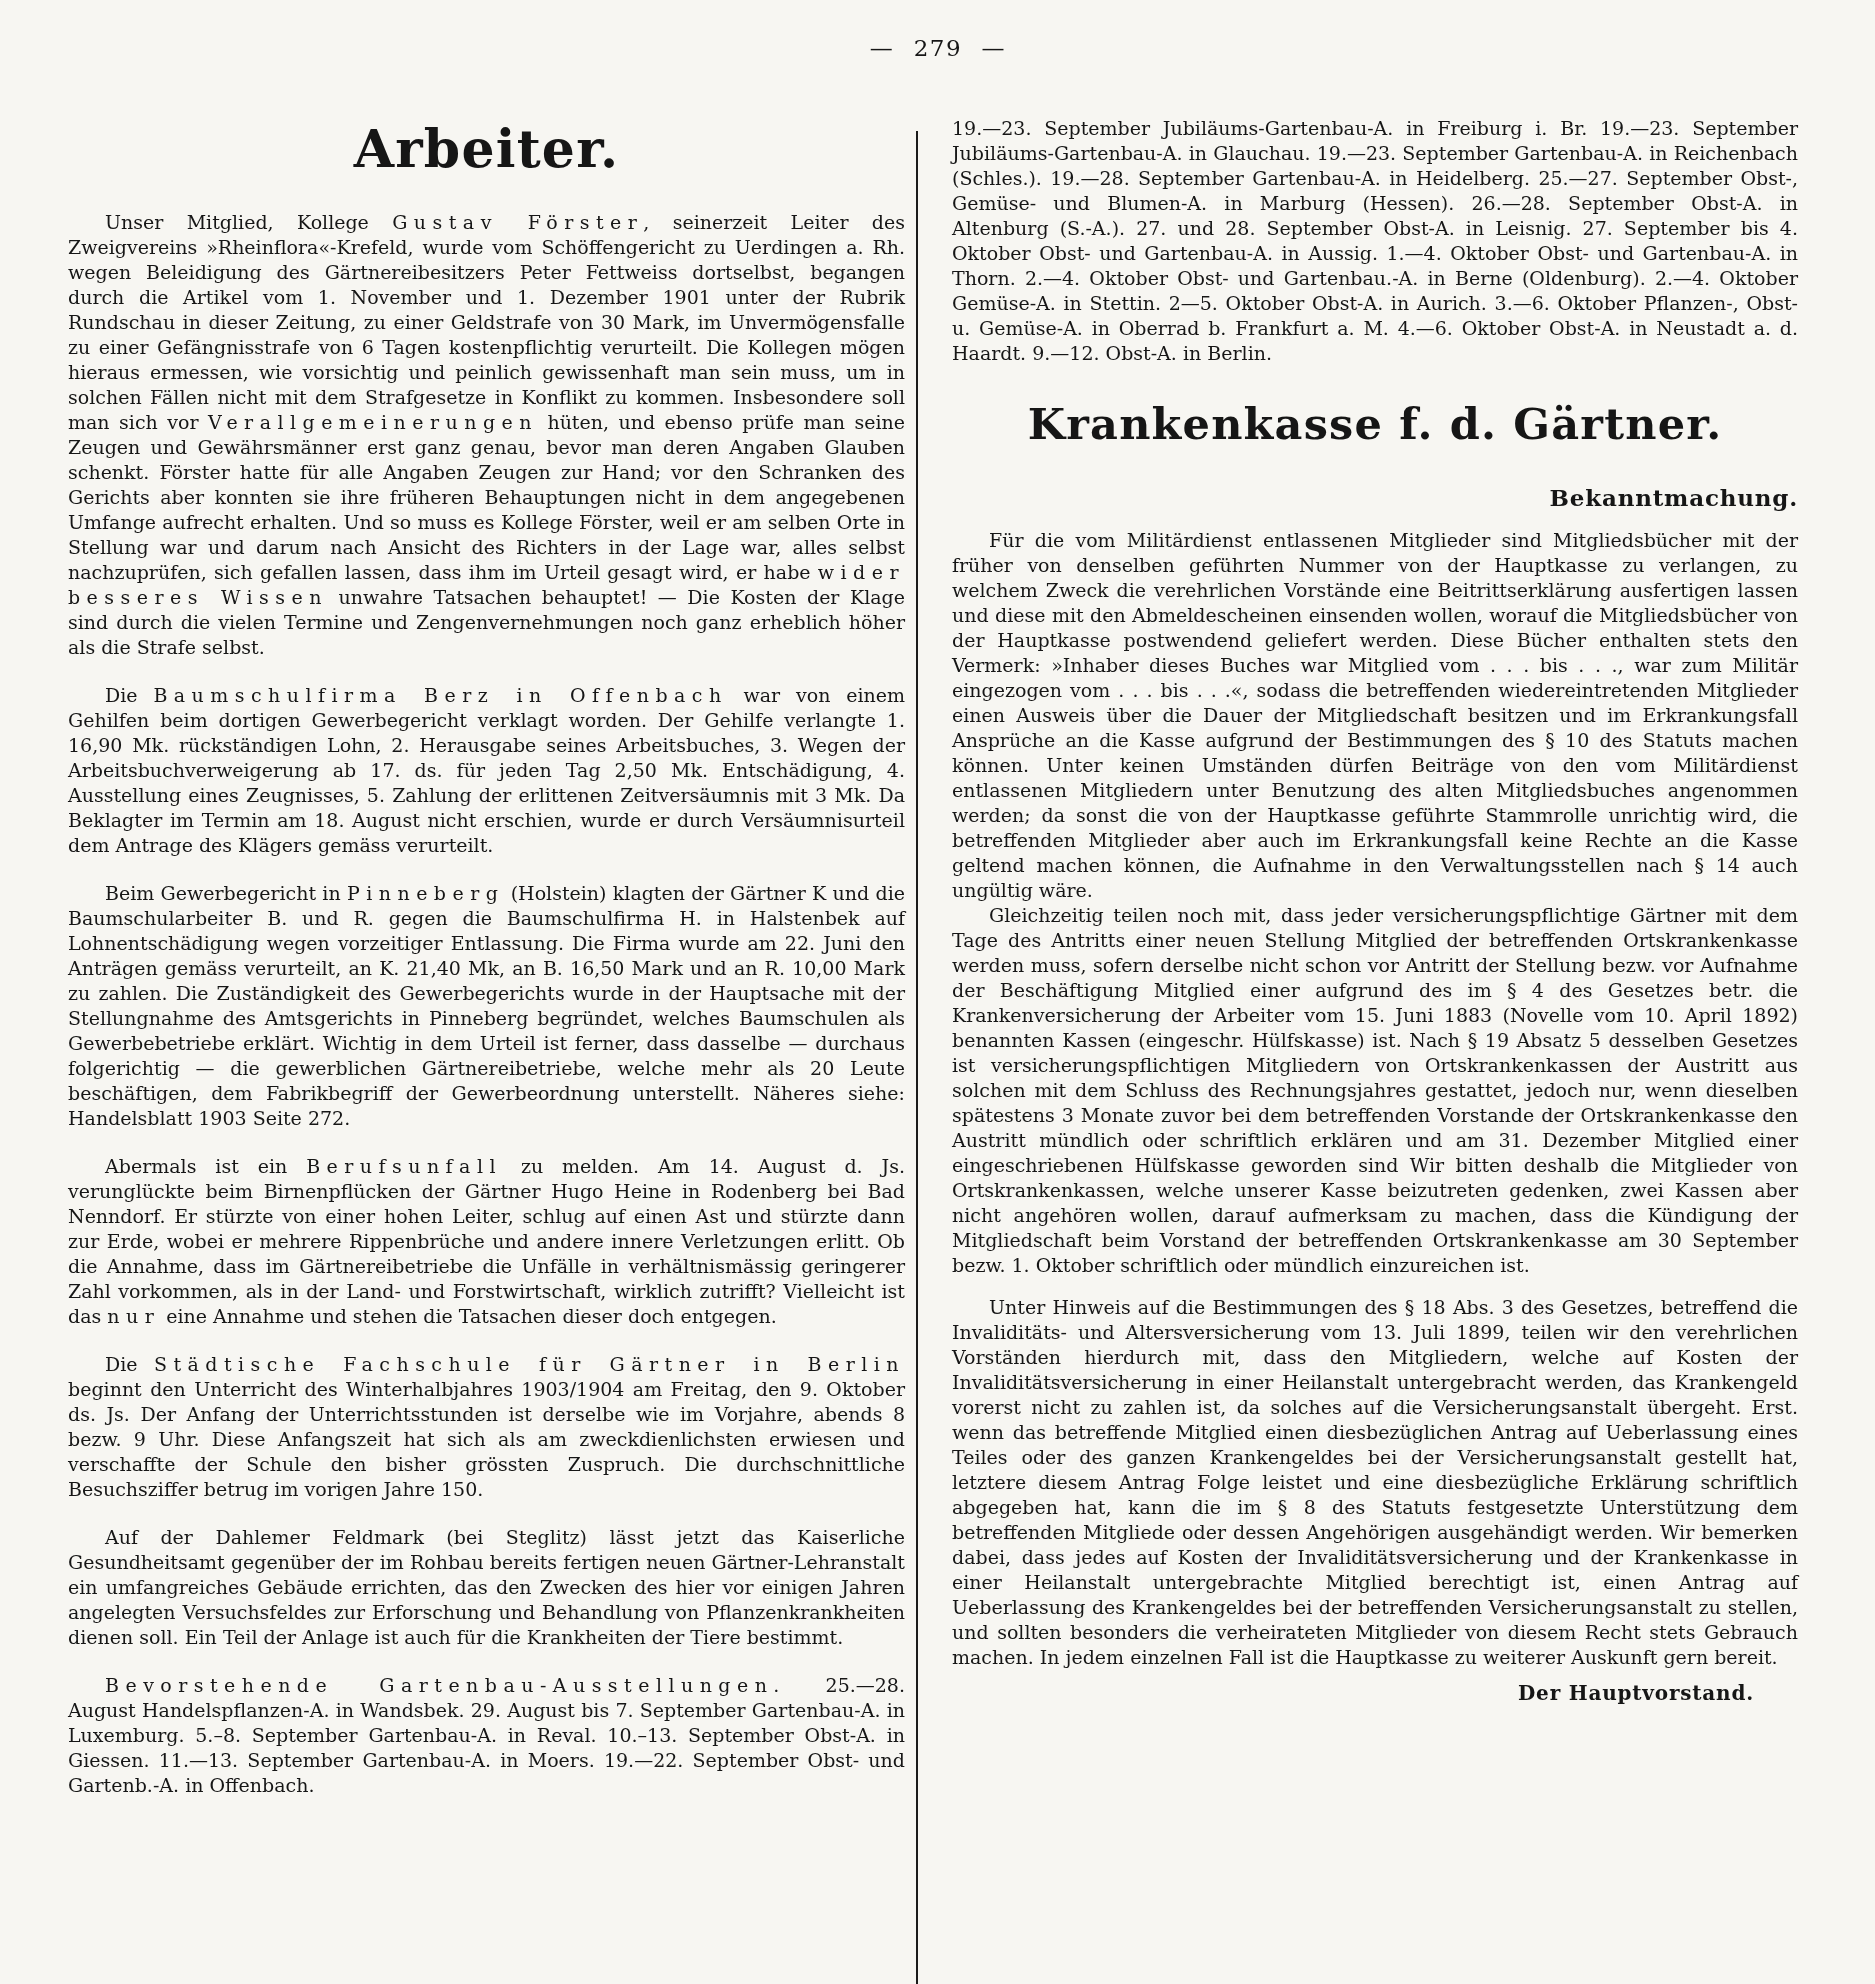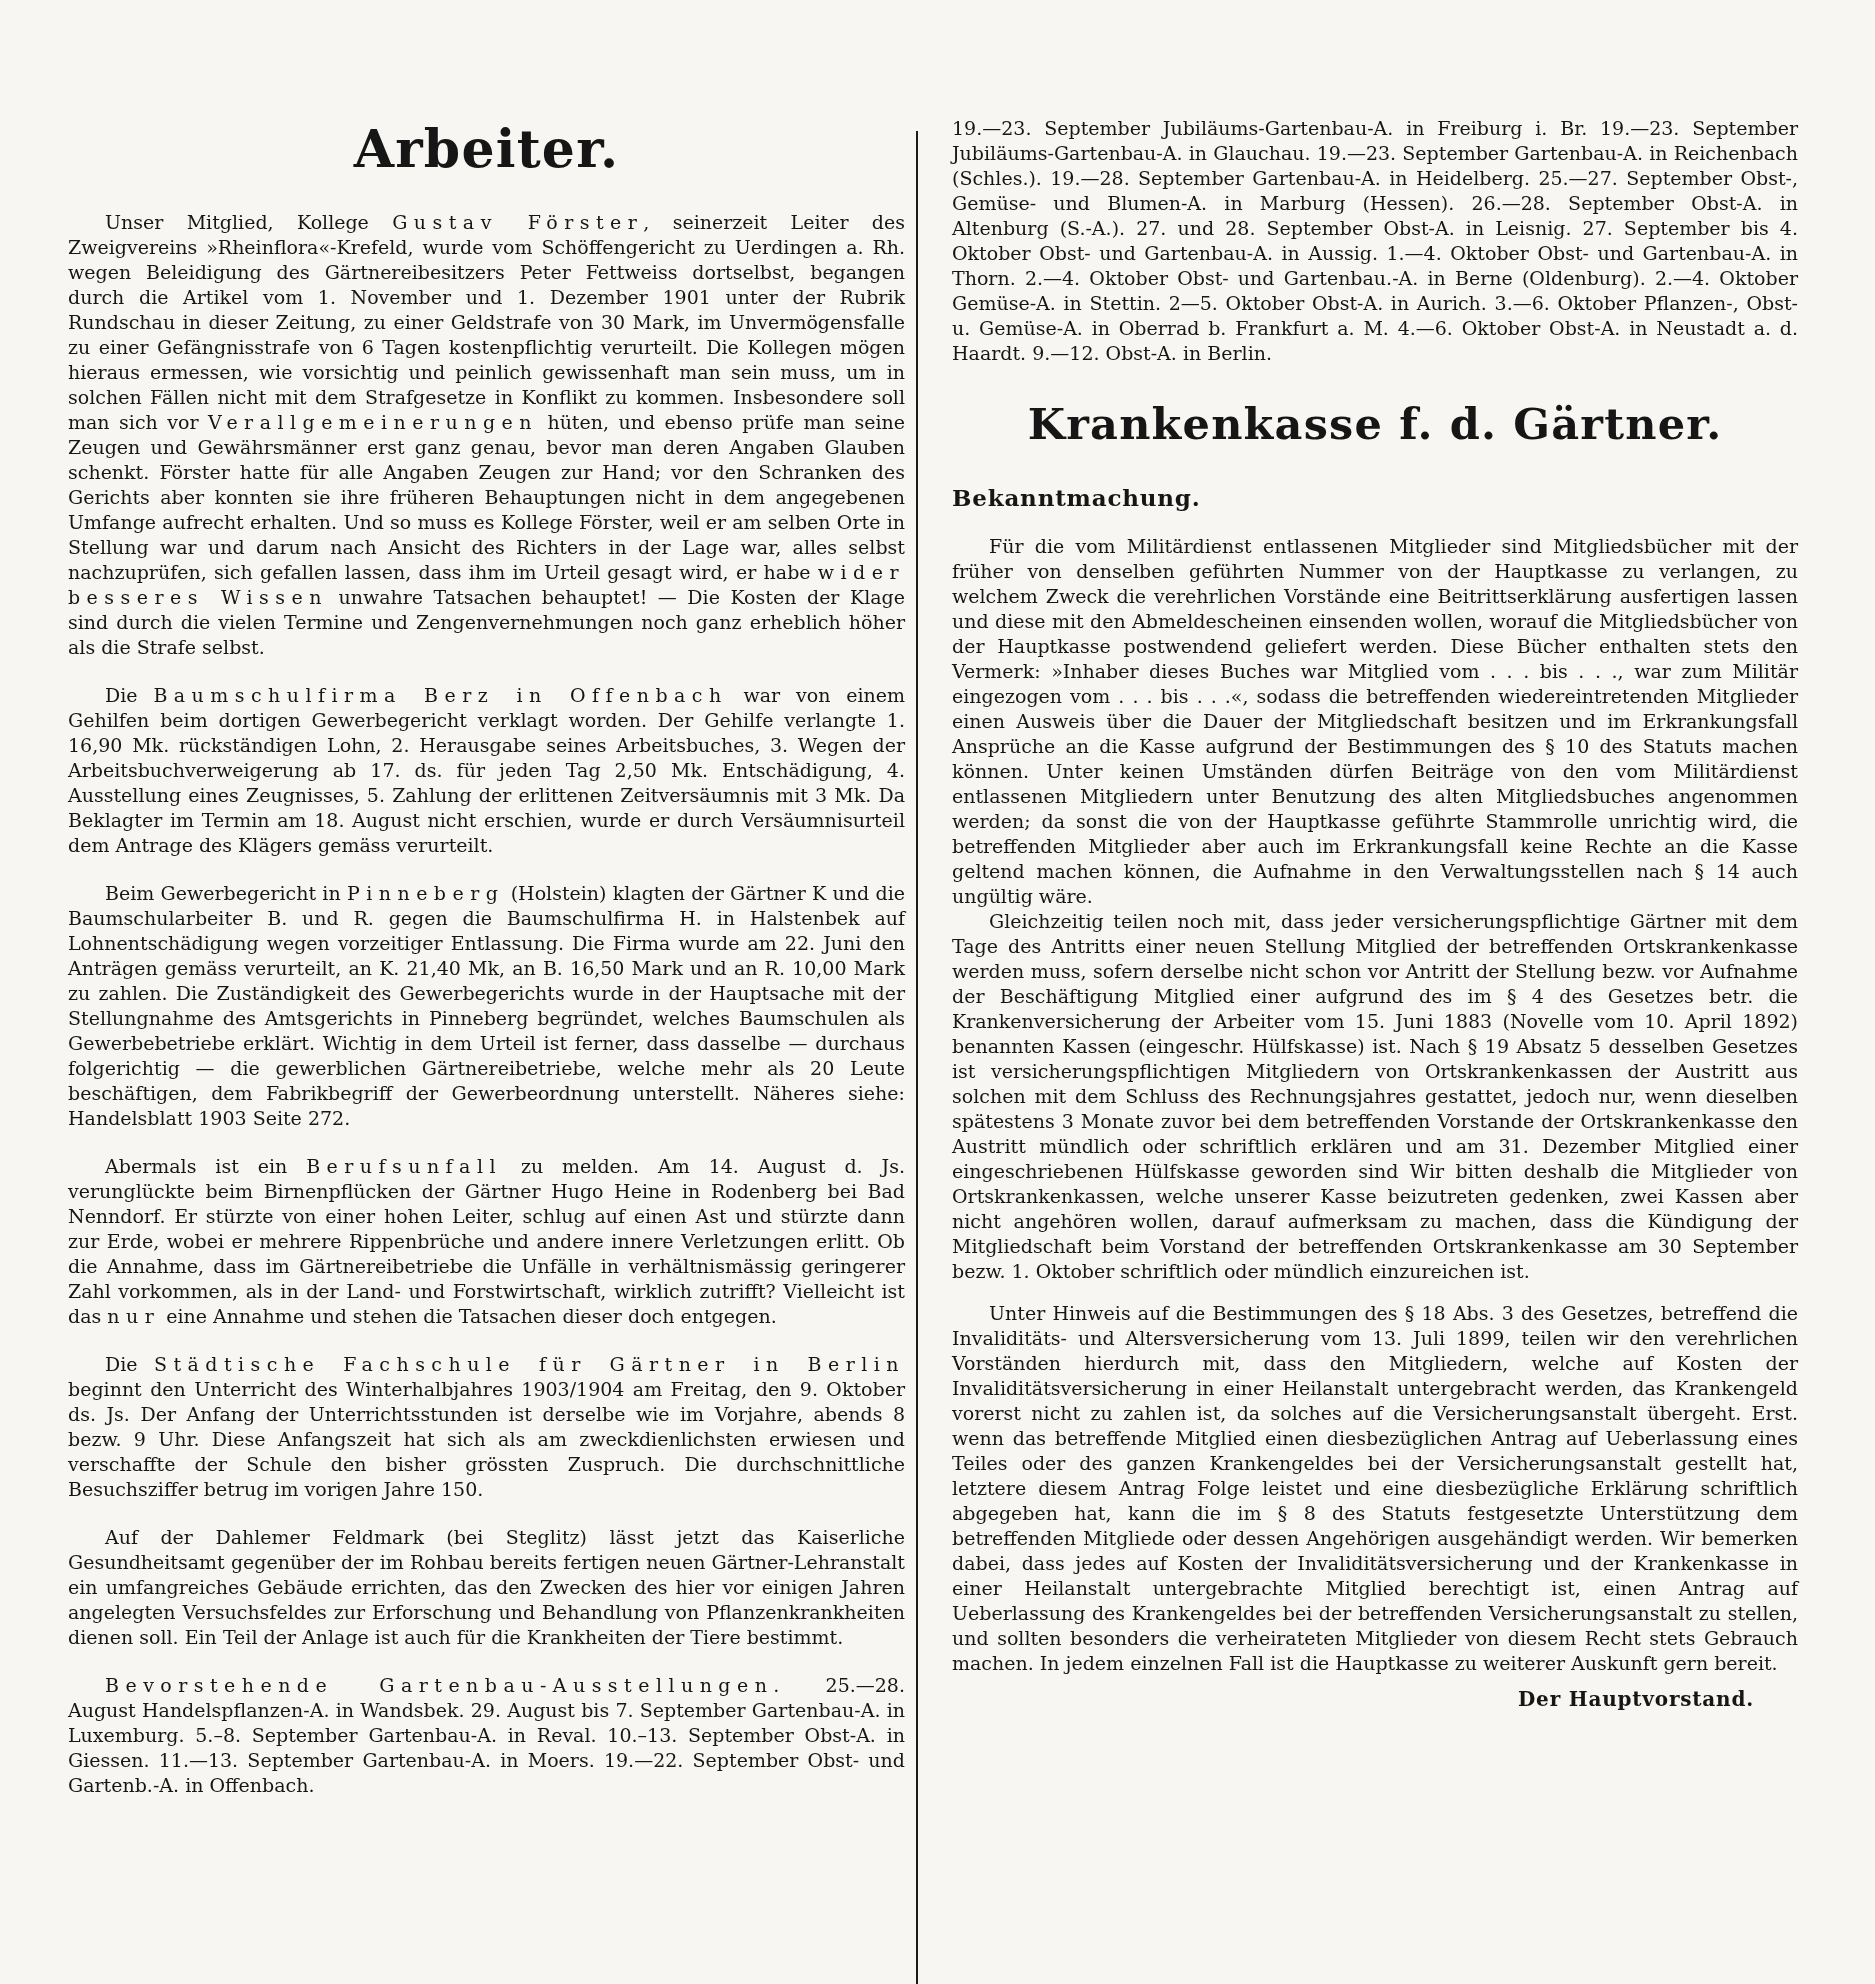--- a/index.html
+++ b/index.html
@@ -42,23 +42,23 @@
   .headline-rundschau {
     font-size: 52px;
     margin: 5.6px 0 34px 0;
   }
   .headline-krankenkasse {
     font-size: 43px;
     margin: 36px 0 37px 0;
   }
   .subheadline {
     font-weight: bold;
-    text-align: left;
+    text-align: right;
     font-size: 23px;
-    margin: 0 0 23px 0;
+    margin: 0 0 17px 0;
     letter-spacing: 0.8px;
   }
 
   p.body-par {
     font-size: 19px;
     line-height: 25px;
     text-align: justify;
     margin: 0 0 23px 0;
   }
   p.indent { text-indent: 37px; }
@@ -75,20 +75,21 @@
     padding-right: 44px;
     margin-top: 11px;
     letter-spacing: 0.8px;
   }
 </style>
 </head>
 <body>
 
 <div class="page">
 
+  <div class="page-number">— 279 —</div>
 
   <div class="column-divider"></div>
 
   <div class="col col-left">
     <h1 class="headline headline-rundschau">Arbeiter.</h1>
     <p class="body-par indent"><span class="seg-normal">Unser Mitglied, Kollege </span><span class="seg-spaced">Gustav Förster</span><span class="seg-normal">, seinerzeit Leiter des Zweigvereins »Rheinflora«-Krefeld, wurde vom Schöffengericht zu Uerdingen a. Rh. wegen Beleidigung des Gärtnereibesitzers Peter Fettweiss dortselbst, begangen durch die Artikel vom 1. November und 1. Dezember 1901 unter der Rubrik Rundschau in dieser Zeitung, zu einer Geldstrafe von 30 Mark, im Unvermögensfalle zu einer Gefängnisstrafe von 6 Tagen kostenpflichtig verurteilt. Die Kollegen mögen hieraus ermessen, wie vorsichtig und peinlich gewissenhaft man sein muss, um in solchen Fällen nicht mit dem Strafgesetze in Konflikt zu kommen. Insbesondere soll man sich vor </span><span class="seg-spaced">Verallgemeinerungen</span><span class="seg-normal"> hüten, und ebenso prüfe man seine Zeugen und Gewährsmänner erst ganz genau, bevor man deren Angaben Glauben schenkt. Förster hatte für alle Angaben Zeugen zur Hand; vor den Schranken des Gerichts aber konnten sie ihre früheren Behauptungen nicht in dem angegebenen Umfange aufrecht erhalten. Und so muss es Kollege Förster, weil er am selben Orte in Stellung war und darum nach Ansicht des Richters in der Lage war, alles selbst nachzuprüfen, sich gefallen lassen, dass ihm im Urteil gesagt wird, er habe </span><span class="seg-spaced">wider besseres Wissen</span><span class="seg-normal"> unwahre Tatsachen behauptet! — Die Kosten der Klage sind durch die vielen Termine und Zengenvernehmungen noch ganz erheblich höher als die Strafe selbst.</span></p>
     <p class="body-par indent"><span class="seg-normal">Die </span><span class="seg-spaced">Baumschulfirma Berz in Offenbach</span><span class="seg-normal"> war von einem Gehilfen beim dortigen Gewerbegericht verklagt worden. Der Gehilfe verlangte 1. 16,90 Mk. rückständigen Lohn, 2. Herausgabe seines Arbeitsbuches, 3. Wegen der Arbeitsbuchverweigerung ab 17. ds. für jeden Tag 2,50 Mk. Entschädigung, 4. Ausstellung eines Zeugnisses, 5. Zahlung der erlittenen Zeitversäumnis mit 3 Mk. Da Beklagter im Termin am 18. August nicht erschien, wurde er durch Versäumnisurteil dem Antrage des Klägers gemäss verurteilt.</span></p>
     <p class="body-par indent"><span class="seg-normal">Beim Gewerbegericht in </span><span class="seg-spaced">Pinneberg</span><span class="seg-normal"> (Holstein) klagten der Gärtner K und die Baumschularbeiter B. und R. gegen die Baumschulfirma H. in Halstenbek auf Lohnentschädigung wegen vorzeitiger Entlassung. Die Firma wurde am 22. Juni den Anträgen gemäss verurteilt, an K. 21,40 Mk, an B. 16,50 Mark und an R. 10,00 Mark zu zahlen. Die Zuständigkeit des Gewerbegerichts wurde in der Hauptsache mit der Stellungnahme des Amtsgerichts in Pinneberg begründet, welches Baumschulen als Gewerbebetriebe erklärt. Wichtig in dem Urteil ist ferner, dass dasselbe — durchaus folgerichtig — die gewerblichen Gärtnereibetriebe, welche mehr als 20 Leute beschäftigen, dem Fabrikbegriff der Gewerbeordnung unterstellt. Näheres siehe: Handelsblatt 1903 Seite 272.</span></p>
     <p class="body-par indent"><span class="seg-normal">Abermals ist ein </span><span class="seg-spaced">Berufsunfall</span><span class="seg-normal"> zu melden. Am 14. August d. Js. verunglückte beim Birnenpflücken der Gärtner Hugo Heine in Rodenberg bei Bad Nenndorf. Er stürzte von einer hohen Leiter, schlug auf einen Ast und stürzte dann zur Erde, wobei er mehrere Rippenbrüche und andere innere Verletzungen erlitt. Ob die Annahme, dass im Gärtnereibetriebe die Unfälle in verhältnismässig geringerer Zahl vorkommen, als in der Land- und Forstwirtschaft, wirklich zutrifft? Vielleicht ist das </span><span class="seg-spaced">nur</span><span class="seg-normal"> eine Annahme und stehen die Tatsachen dieser doch entgegen.</span></p>
     <p class="body-par indent"><span class="seg-normal">Die </span><span class="seg-spaced">Städtische Fachschule für Gärtner in Berlin</span><span class="seg-normal"> beginnt den Unterricht des Winterhalbjahres 1903/1904 am Freitag, den 9. Oktober ds. Js. Der Anfang der Unterrichtsstunden ist derselbe wie im Vorjahre, abends 8 bezw. 9 Uhr. Diese Anfangszeit hat sich als am zweckdienlichsten erwiesen und verschaffte der Schule den bisher grössten Zuspruch. Die durchschnittliche Besuchsziffer betrug im vorigen Jahre 150.</span></p>

